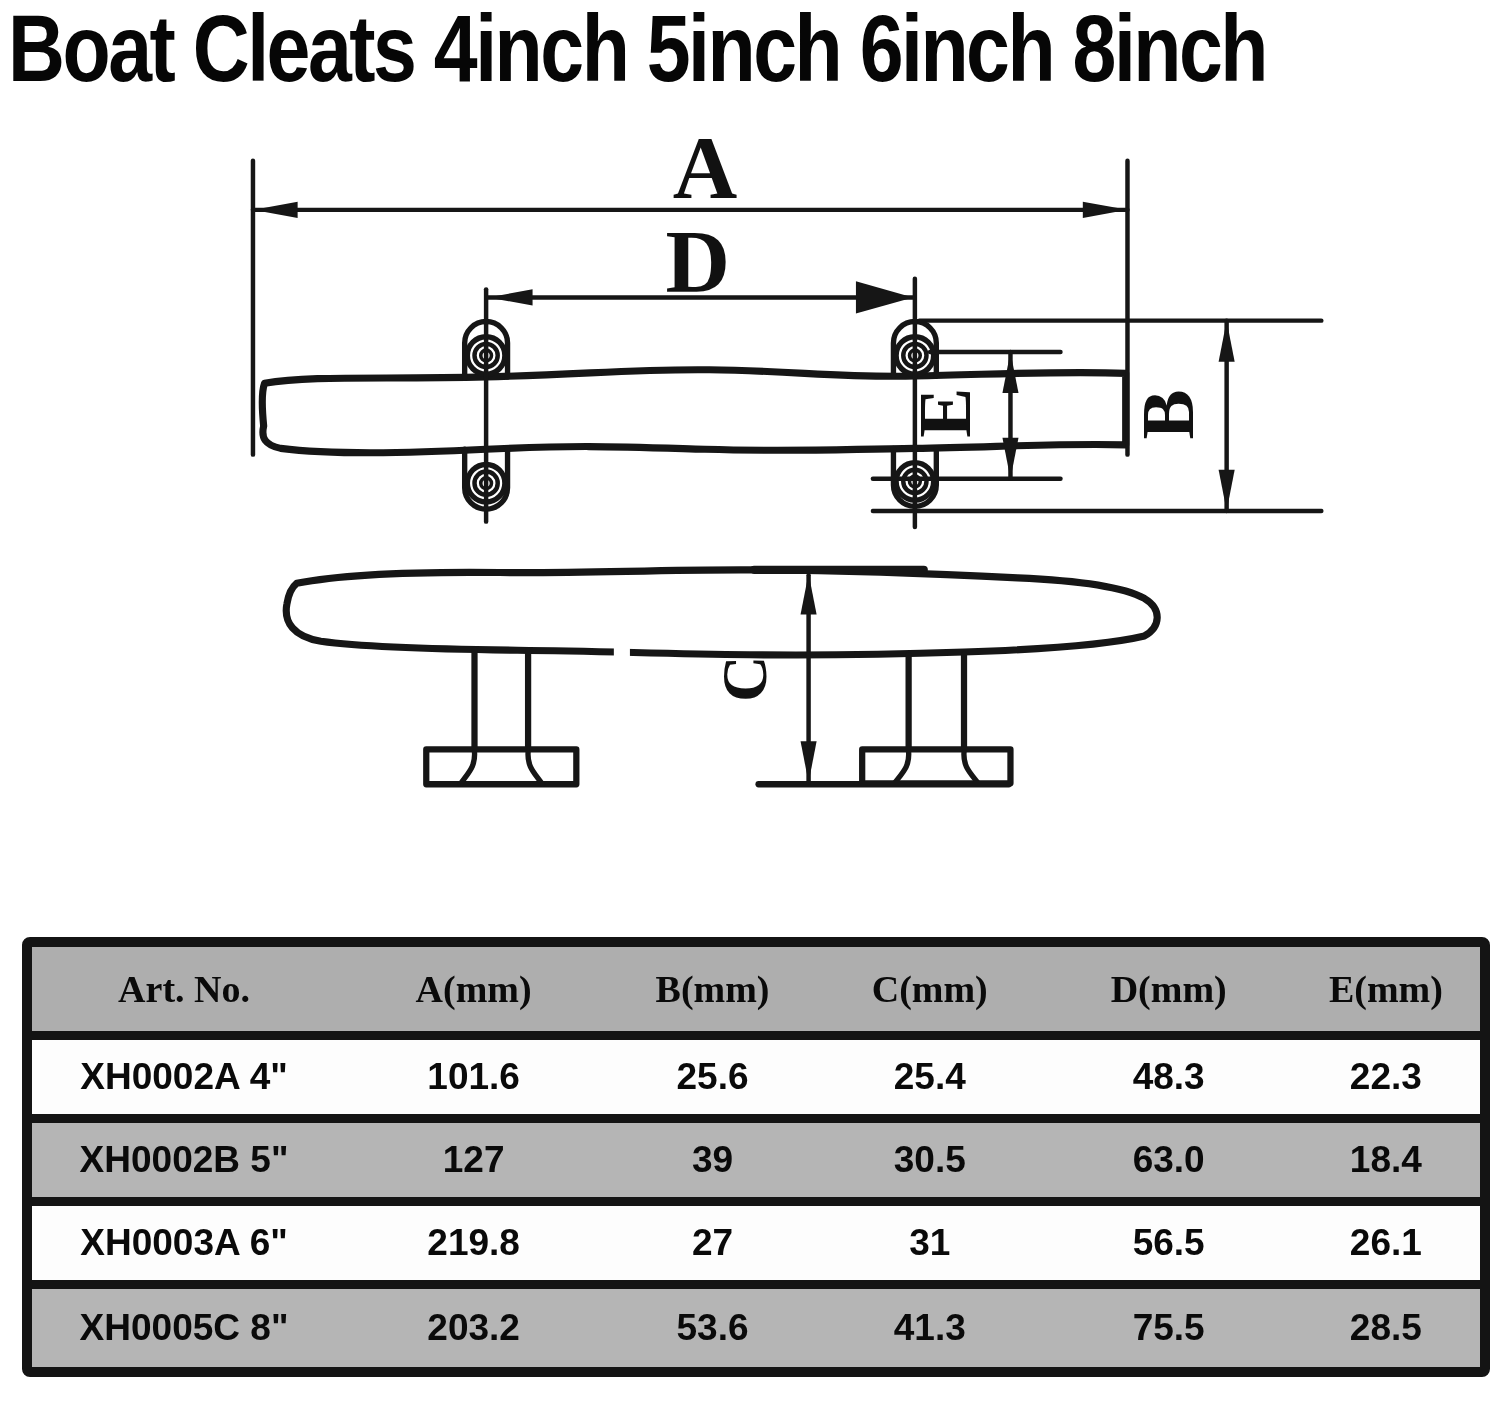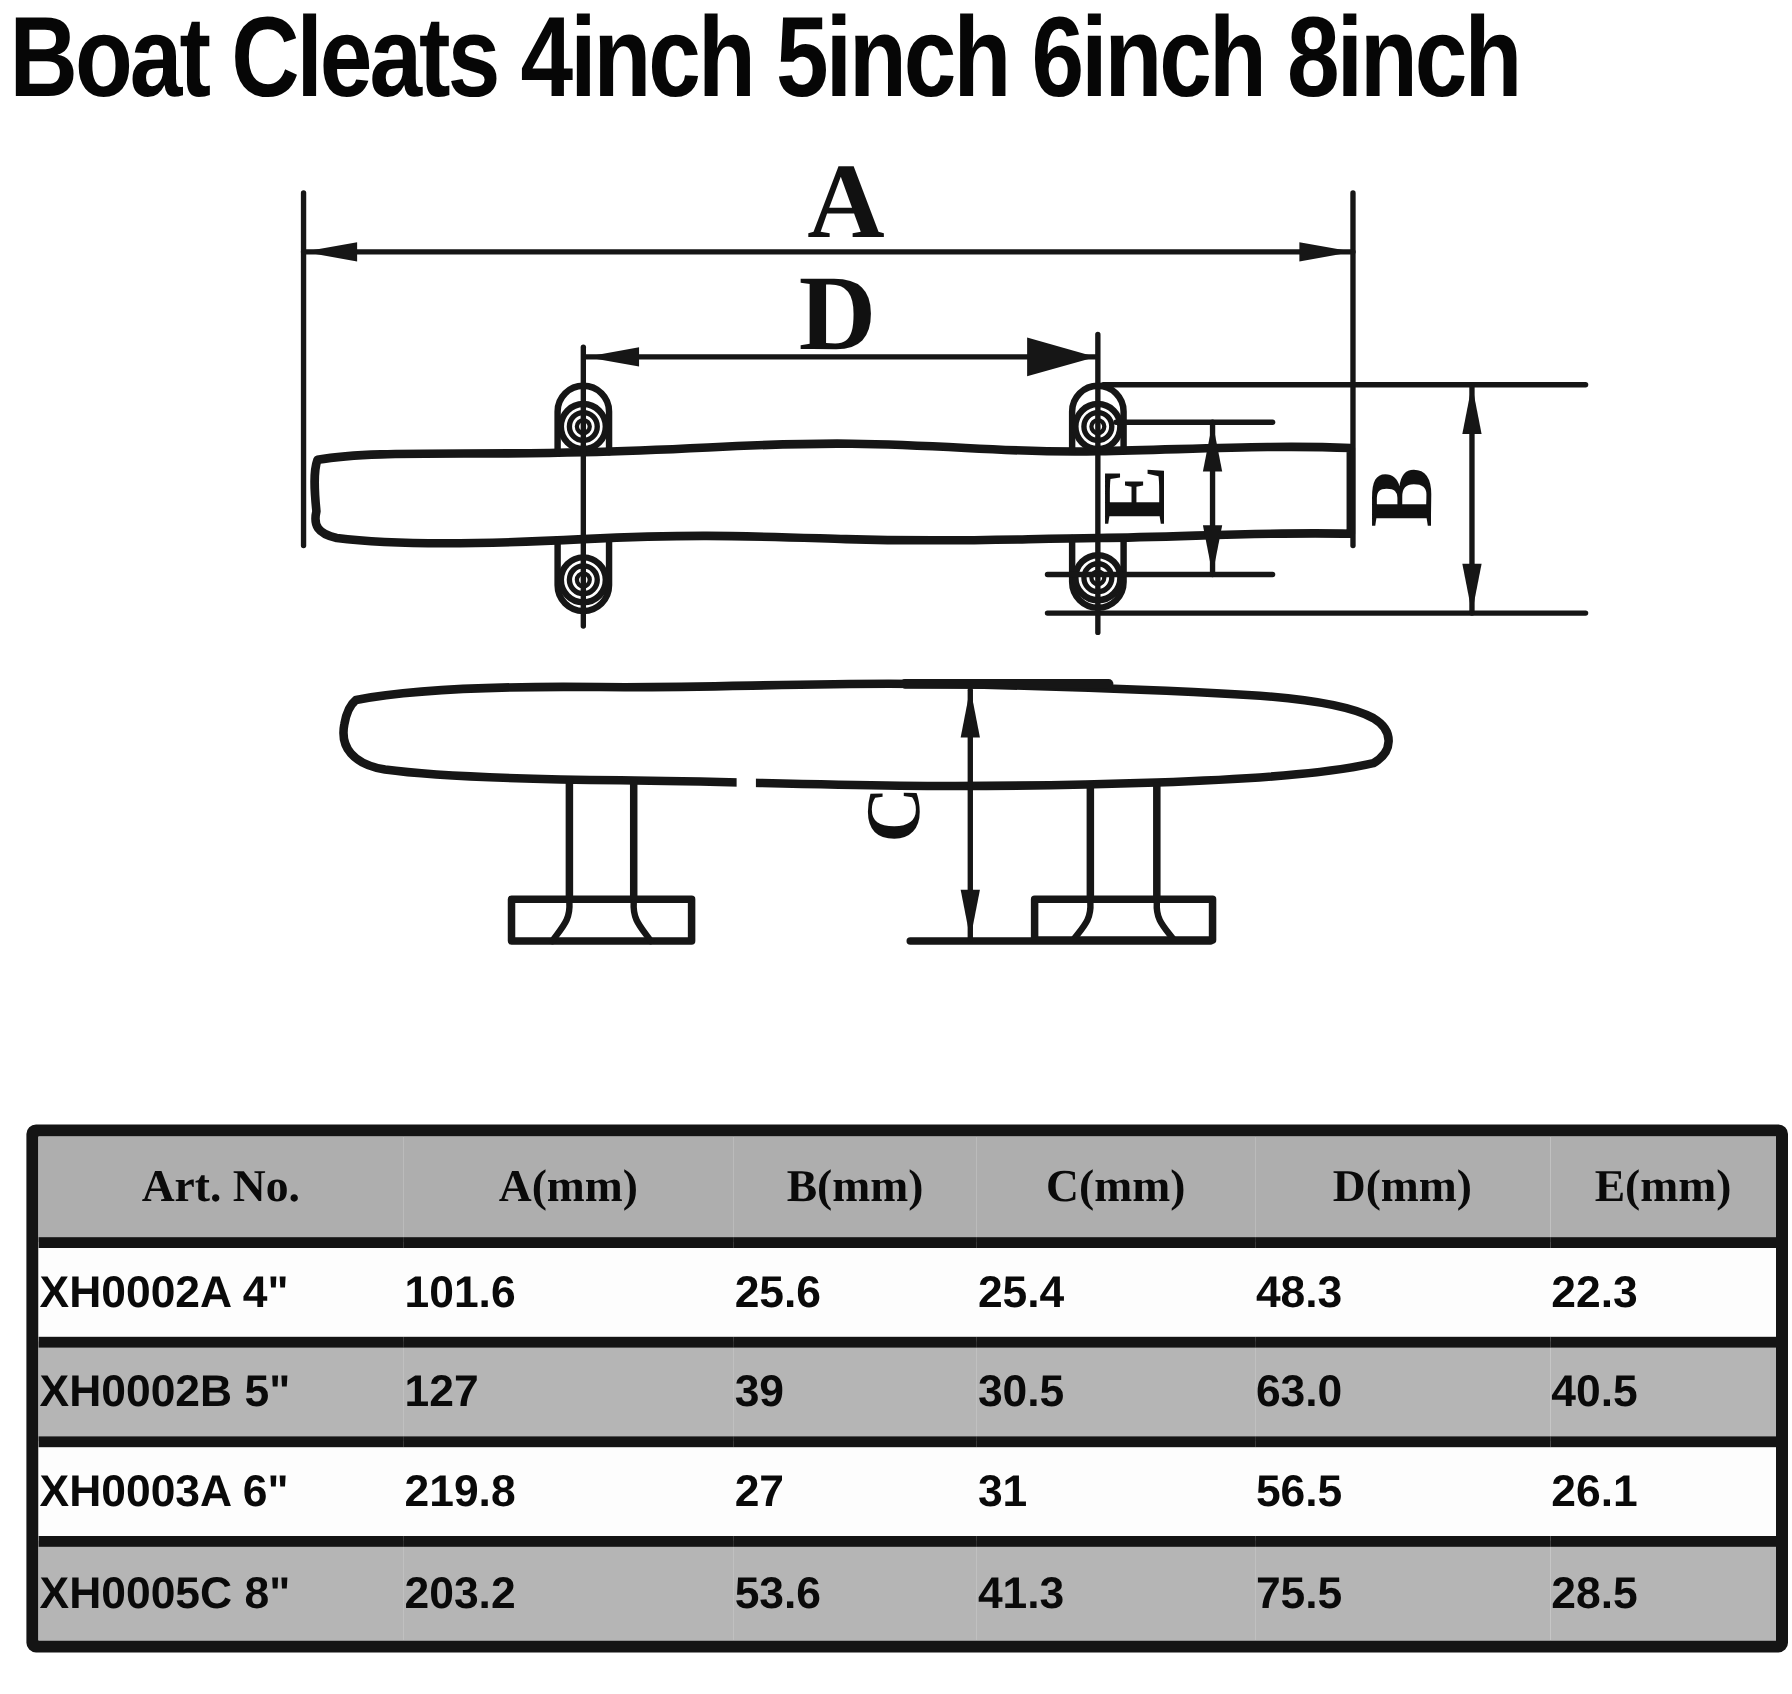--- a/index.html
+++ b/index.html
@@ -15,21 +15,21 @@
   .stroke{stroke:#161616;fill:none;stroke-linecap:round;stroke-linejoin:round;}
   .w8{stroke-width:8px;} .w7{stroke-width:7px;} .w6{stroke-width:6px;}
   .w5{stroke-width:5px;} .w4{stroke-width:4px;} .w9{stroke-width:9px;}
   .arrow{fill:#161616;stroke:none;}
   .dimAD{font-family:"Liberation Serif",serif;font-weight:bold;font-size:100px;fill:#111;}
   .dimEB{font-family:"Liberation Serif",serif;font-weight:bold;font-size:84px;fill:#111;}
   .dimC{font-family:"Liberation Serif",serif;font-weight:bold;font-size:72px;fill:#111;}
   
   .table-wrap{position:absolute;left:22px;top:937px;width:1448px;height:420px;
               border:10px solid #141414;border-radius:8px;overflow:hidden;background:#fdfdfd;}
-  table.spec{width:100%;height:100%;border-collapse:collapse;color:#0a0a0a;}
+  table.spec{width:100%;height:100%;border-collapse:collapse;text-align:center;color:#0a0a0a;}
   table.spec th{font-family:"Liberation Serif",serif;font-weight:bold;font-size:38px;}
   thead tr{background:#aeaeae;height:88px;}
   tbody tr{font-family:"Liberation Sans",sans-serif;font-weight:bold;font-size:37px;
            height:78px;border-top:9px solid #141414;}
   tbody tr:nth-child(odd){background:#fdfdfd;}
   tbody tr:nth-child(even){background:#b5b5b5;}
 </style>
 </head>
 <body>
 
@@ -182,21 +182,21 @@
           <td>25.4</td>
           <td>48.3</td>
           <td>22.3</td>
         </tr>
         <tr>
           <td>XH0002B 5"</td>
           <td>127</td>
           <td>39</td>
           <td>30.5</td>
           <td>63.0</td>
-          <td>40.5</td>
+          <td>18.4</td>
         </tr>
         <tr>
           <td>XH0003A 6"</td>
           <td>219.8</td>
           <td>27</td>
           <td>31</td>
           <td>56.5</td>
           <td>26.1</td>
         </tr>
         <tr>

